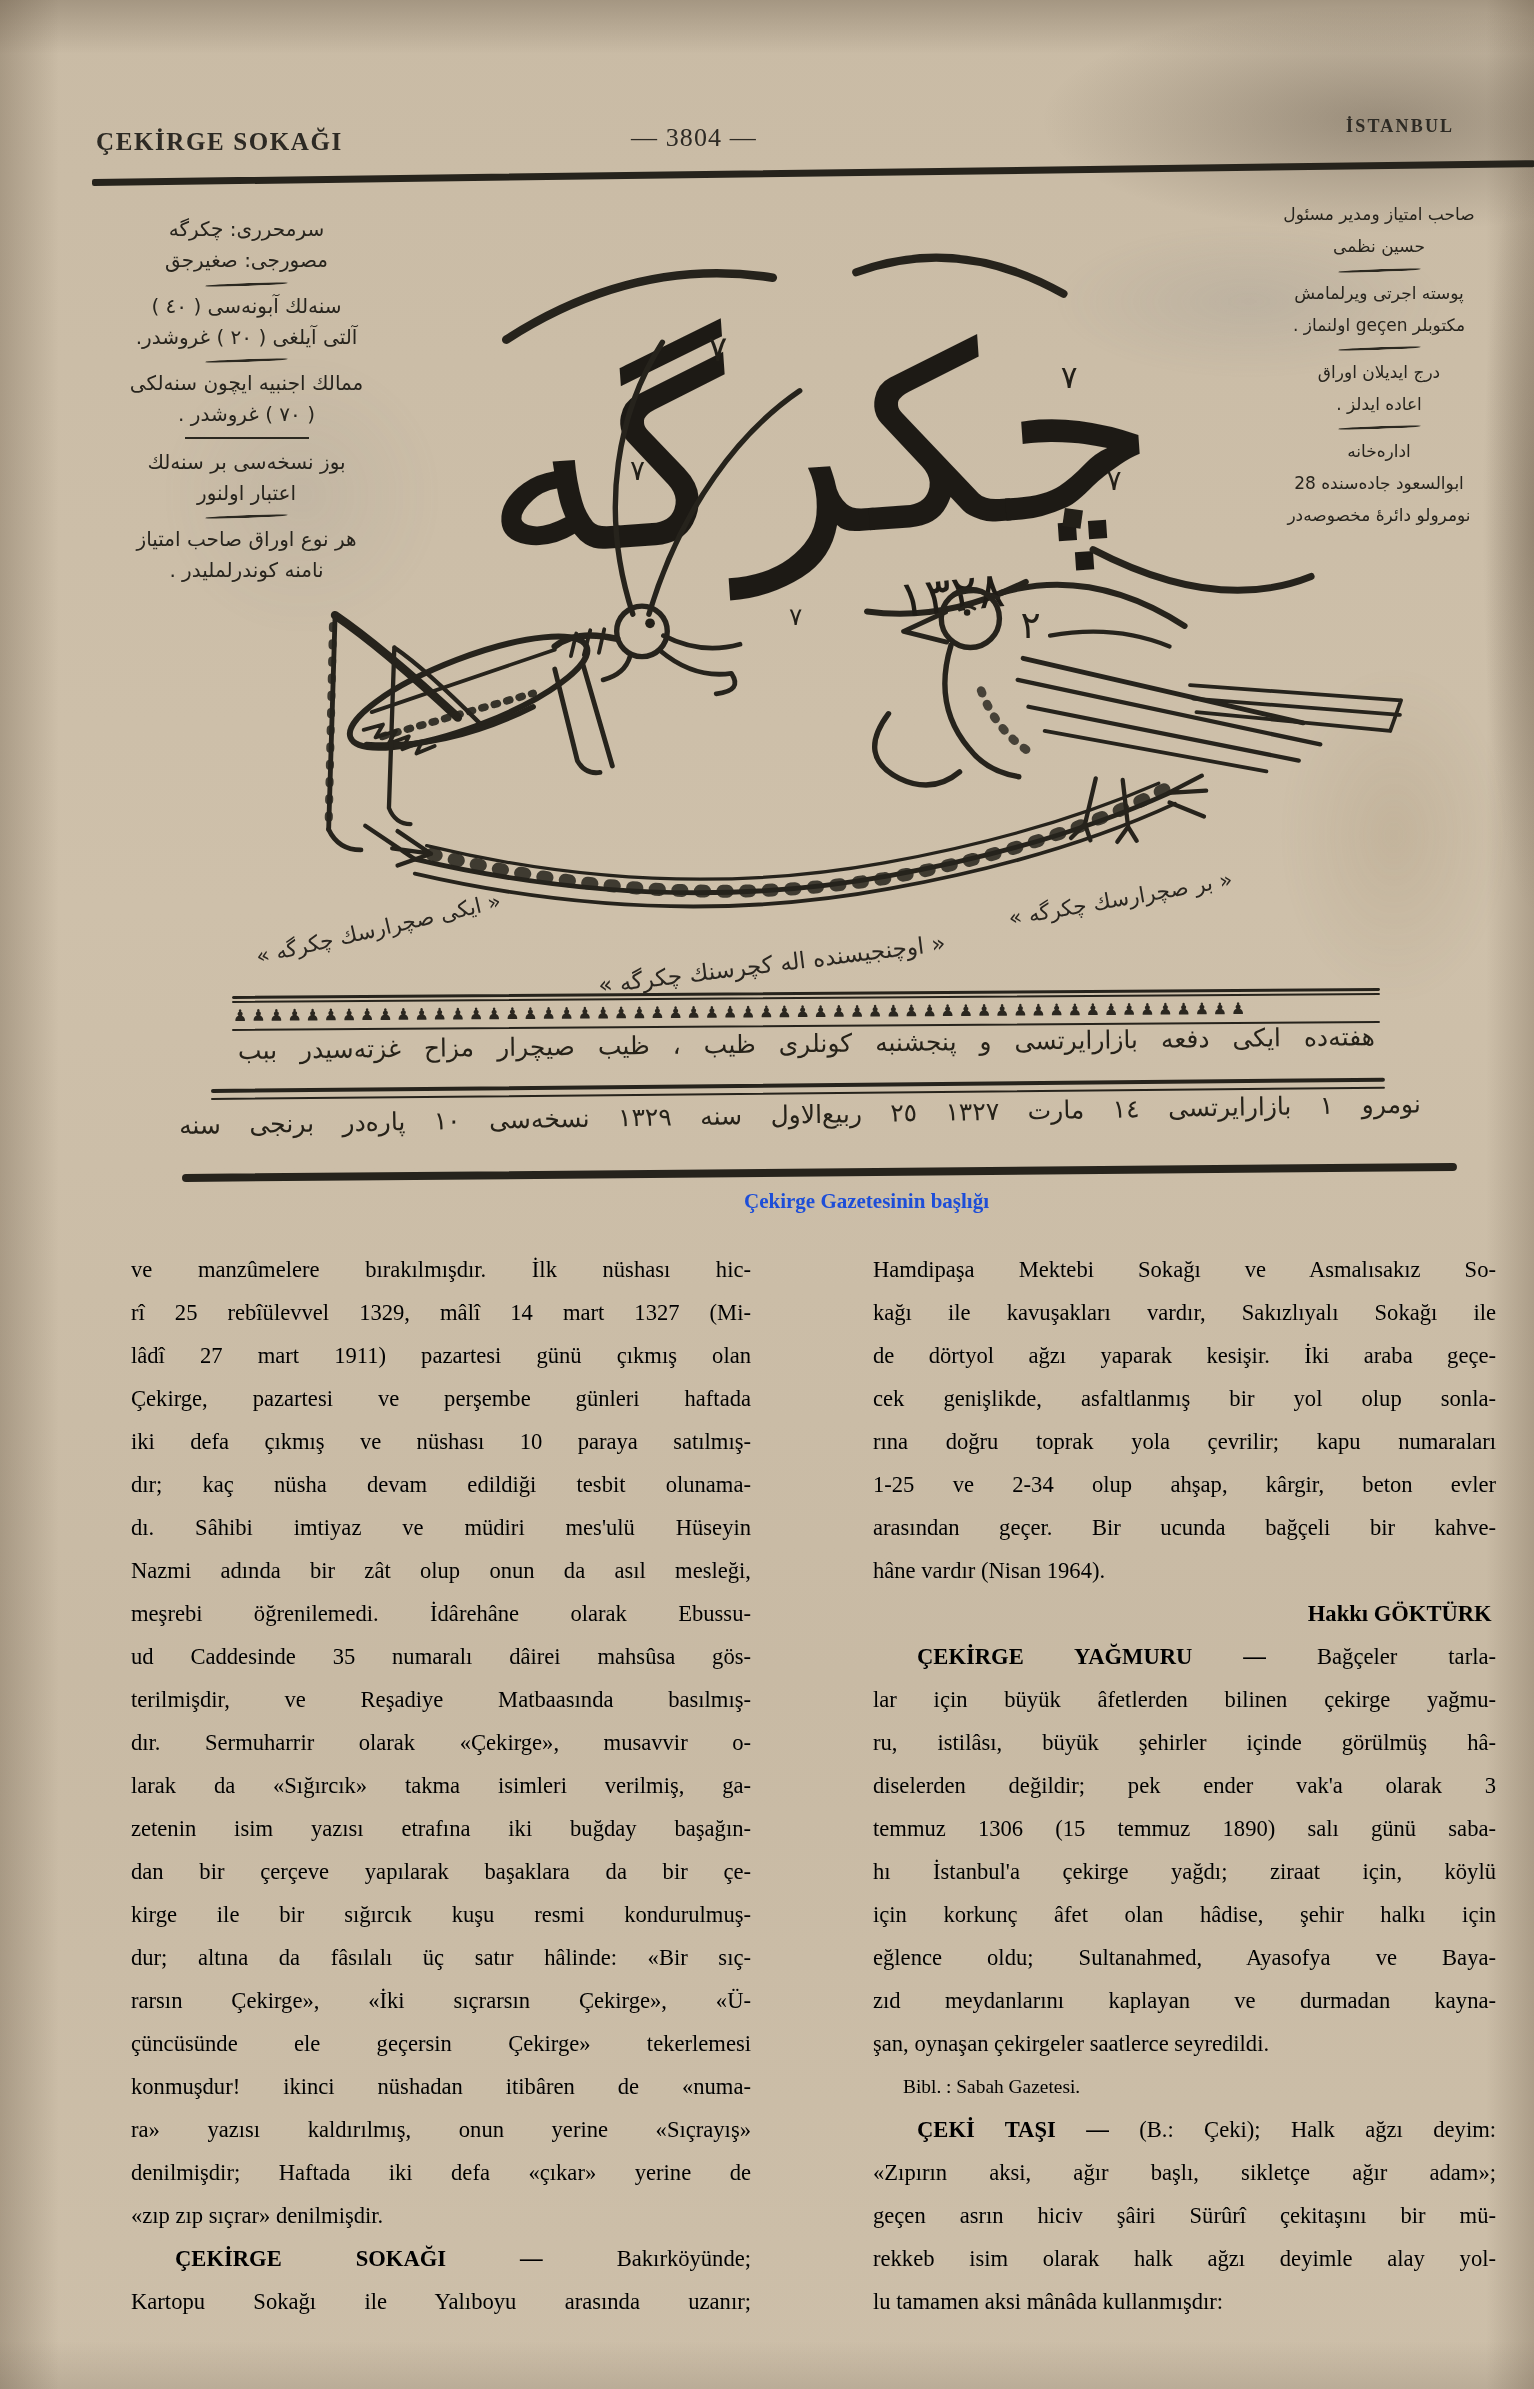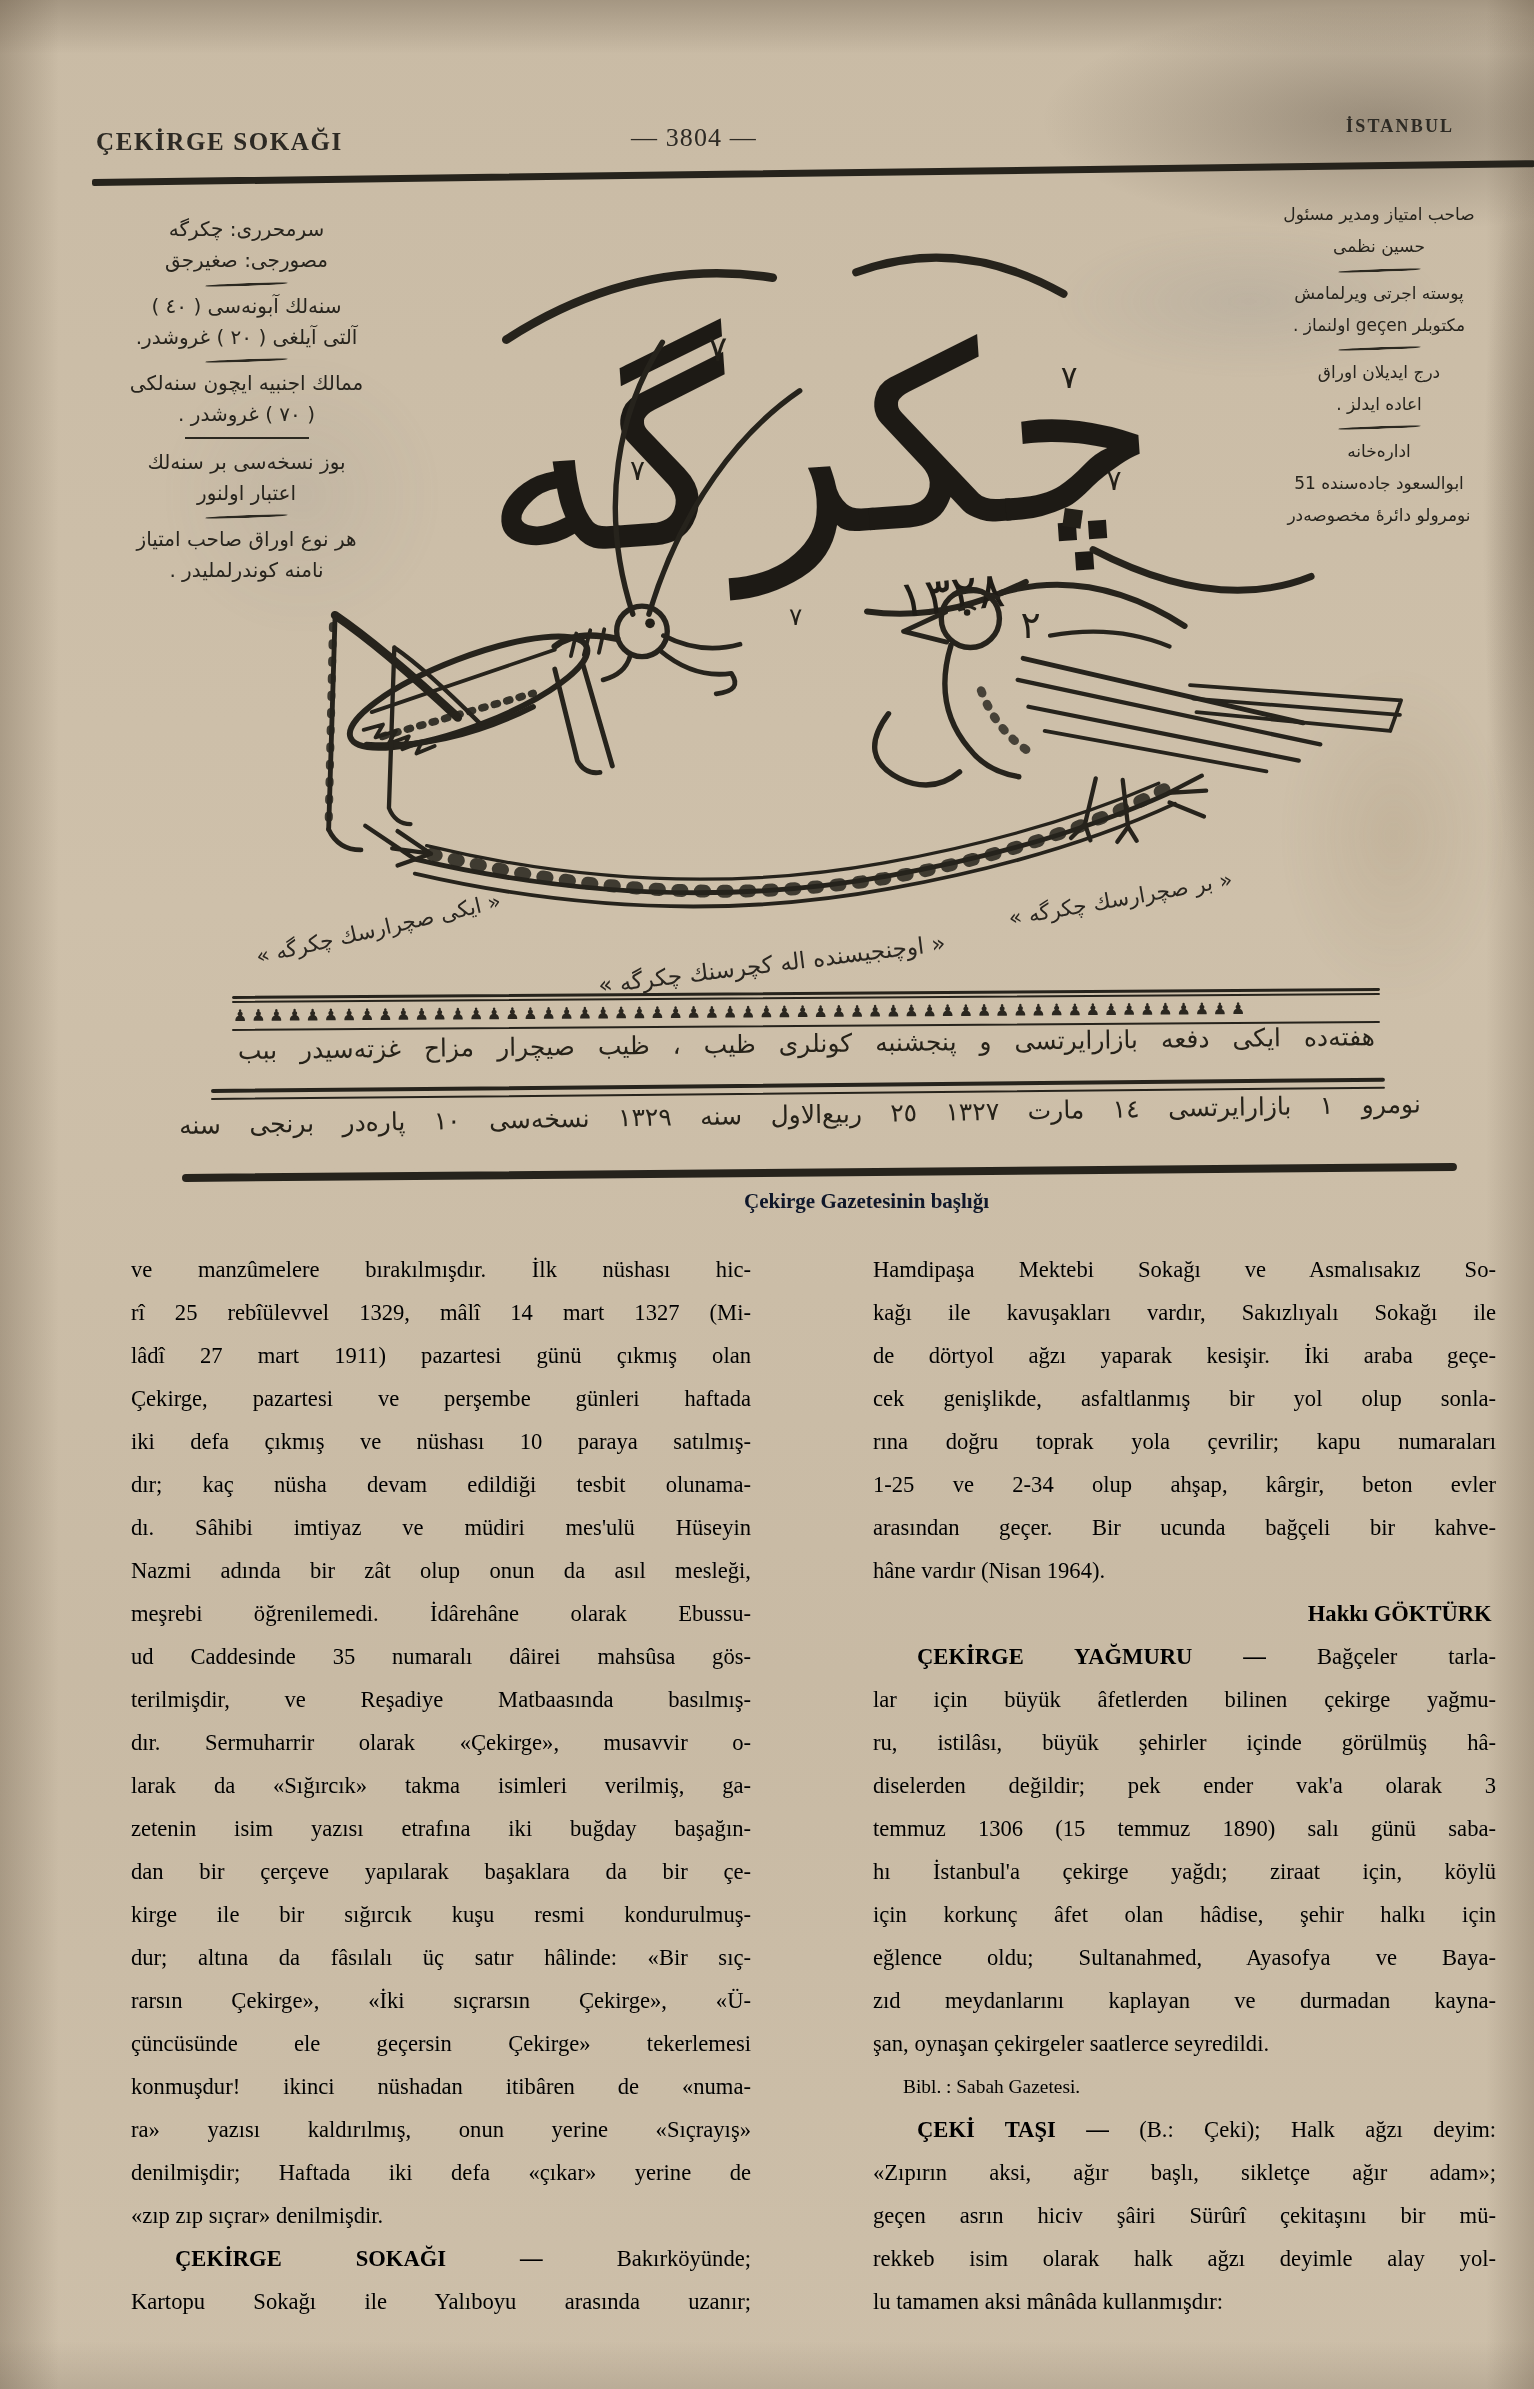--- a/index.html
+++ b/index.html
@@ -34,21 +34,21 @@
   .q-left{left:253px;top:916px;font-size:21.5px;transform:rotate(-13deg);}
   .q-center{left:597px;top:951px;font-size:23px;transform:rotate(-7deg);}
   
   .pawns{position:absolute;left:233px;top:1004px;width:1147px;font-family:"DejaVu Sans",sans-serif;
          font-size:16px;letter-spacing:3.8px;line-height:24px;color:#2b2720;transform:rotate(-.4deg);
          transform-origin:left center;overflow:hidden;white-space:nowrap;}
   .band{position:absolute;left:238px;top:1036px;width:1137px;direction:rtl;font-family:"DejaVu Sans",sans-serif;
         font-size:25px;color:#262219;text-align:justify;text-align-last:justify;transform:rotate(-.7deg);transform-origin:left center;}
   .dateline{position:absolute;left:179px;top:1111px;width:1242px;direction:rtl;font-family:"DejaVu Sans",sans-serif;
         font-size:25px;color:#262219;text-align:justify;text-align-last:justify;transform:rotate(-1deg);transform-origin:left center;}
-  .cap{position:absolute;left:635px;top:1189px;width:463px;text-align:center;font-weight:bold;font-size:21px;color:#0f172a;}
+  .cap{position:absolute;left:635px;top:1189px;width:463px;text-align:center;font-weight:bold;font-size:21px;color:#1d4ed8;}
   
   .col{position:absolute;top:1248px;font-size:22.6px;line-height:43px;text-align:justify;color:#000000;}
   .col-l{left:131px;width:620px;}
   .col-r{left:873px;width:623px;}
   .ln{text-align-last:justify;height:43px;}
   .ln.pend{text-align-last:left;}
   .b{font-weight:bold;}
   .indent{padding-left:44px;}
   .byline{text-align:left;text-align-last:right;font-weight:bold;padding-right:4.3px;}
   .bibl{font-size:19.4px;text-align-last:left;padding-left:30px;}
@@ -92,21 +92,21 @@
   <div>صاحب امتیاز ومدیر مسئول</div>
   <div>حسین نظمی</div>
   <div class="orn"></div>
   <div>پوسته اجرتی ویرلمامش</div>
   <div>مكتوبلر geçen اولنماز .</div>
   <div class="orn"></div>
   <div>درج ایدیلان اوراق</div>
   <div>اعاده ایدلز .</div>
   <div class="orn"></div>
   <div>اداره‌خانه</div>
-  <div>ابوالسعود جاده‌سنده 51</div>
+  <div>ابوالسعود جاده‌سنده 28</div>
   <div>نومرولو دائرهٔ مخصوصه‌در</div>
 </div>
 
 <svg class="abs" style="left:253px;top:205px;width:1158px;height:716px;pointer-events:none;" viewBox="0 0 2150 1330" xmlns="http://www.w3.org/2000/svg">
 
   <text x="1060" y="610" font-size="460" font-family="DejaVu Sans, sans-serif" fill="#1d1a15" text-anchor="middle" transform="rotate(-4 1060 610)">چكرگه</text>
 
   <path class="ink" d="M470 250 Q710 95 965 135" stroke-width="16"></path>
   <path class="ink" d="M1120 125 Q1310 55 1505 165" stroke-width="15"></path>
   <path class="ink" d="M1560 640 Q1790 760 1965 690" stroke-width="13"></path>

